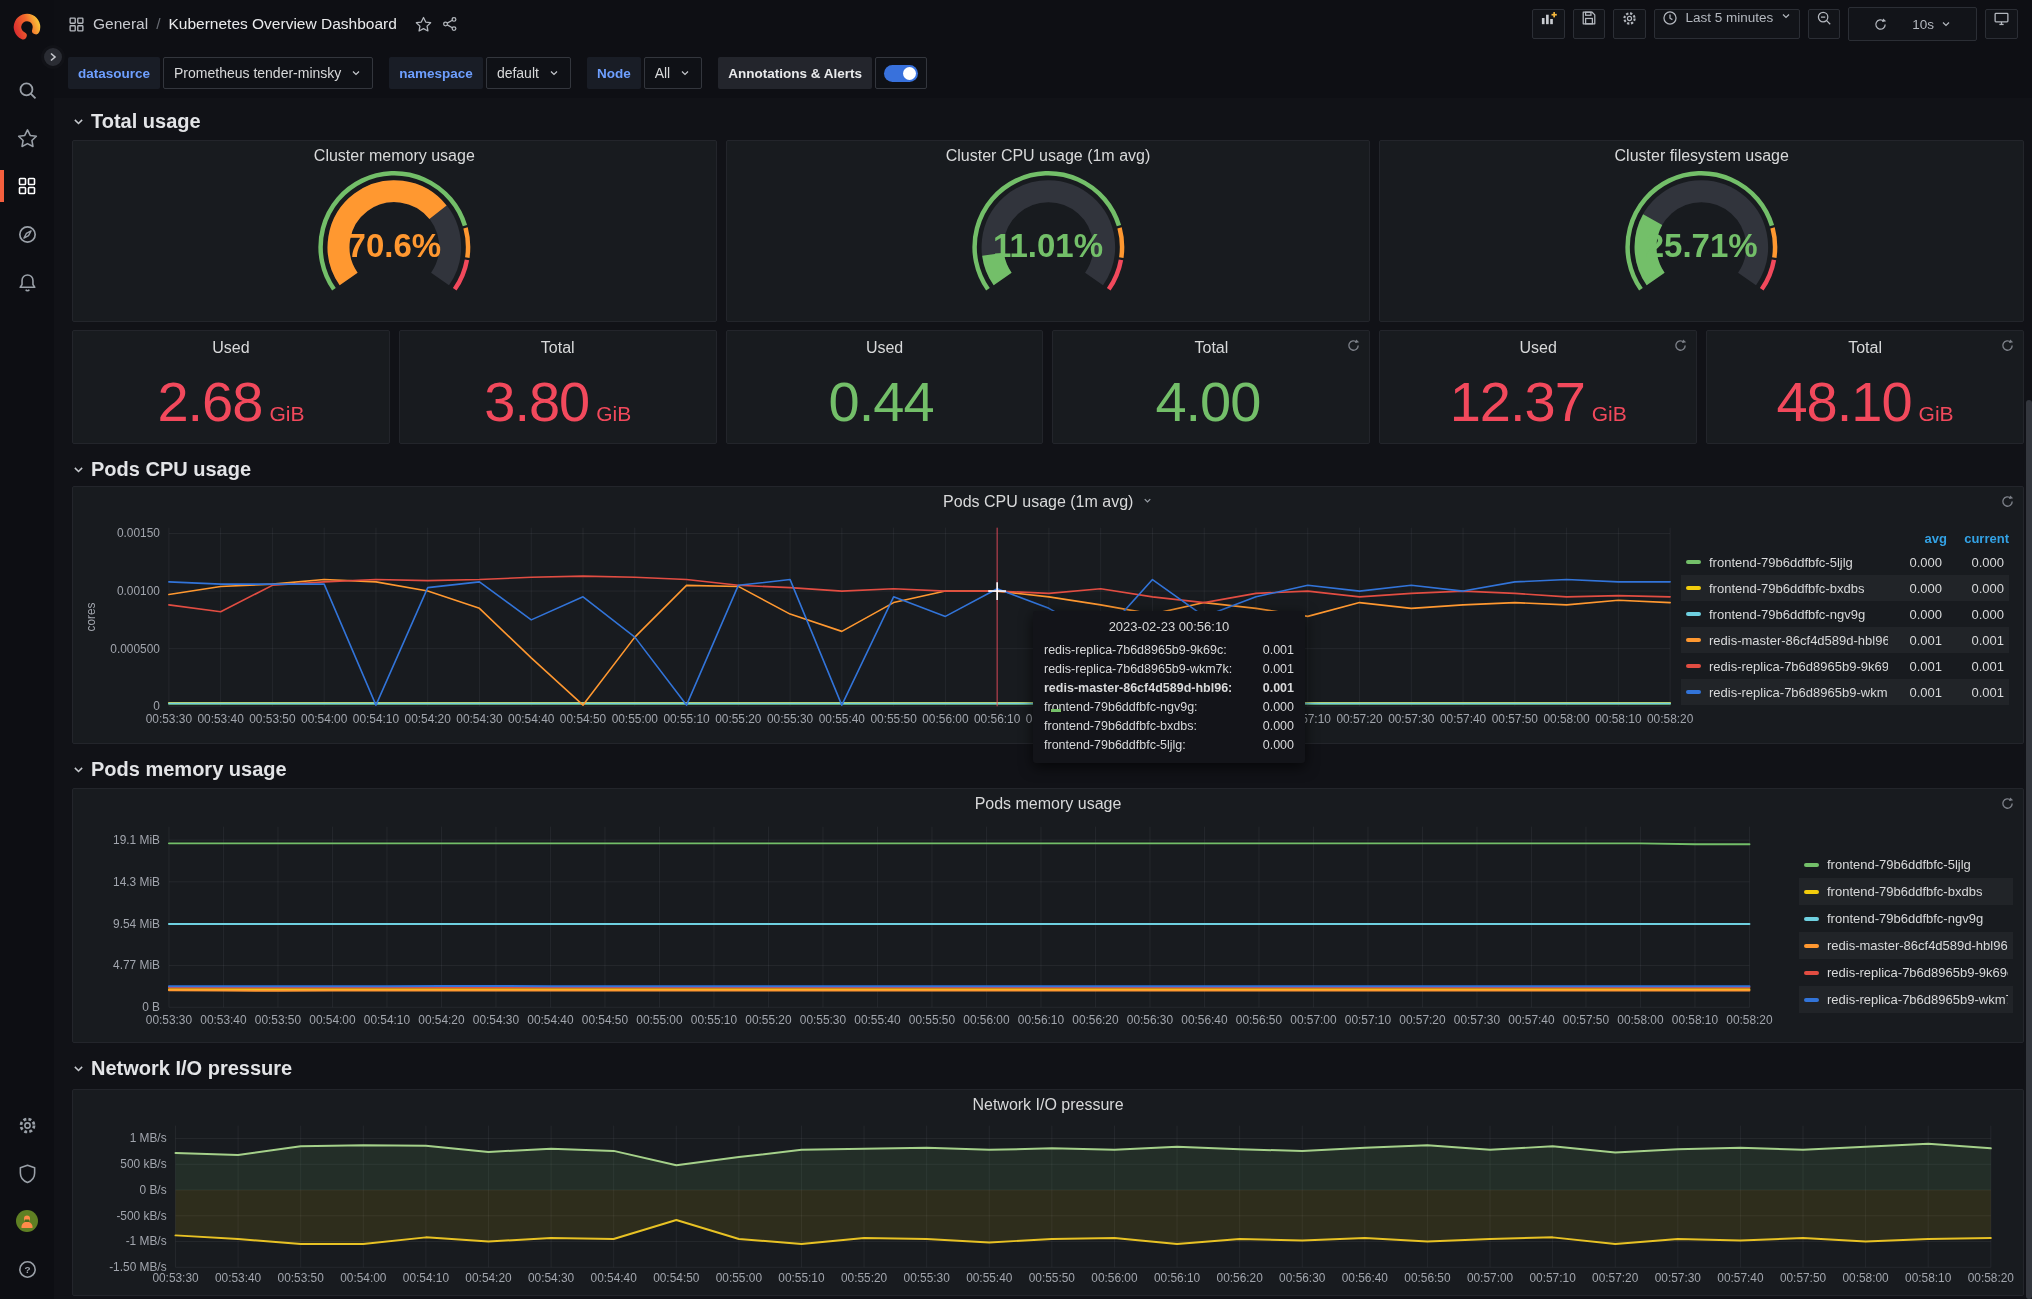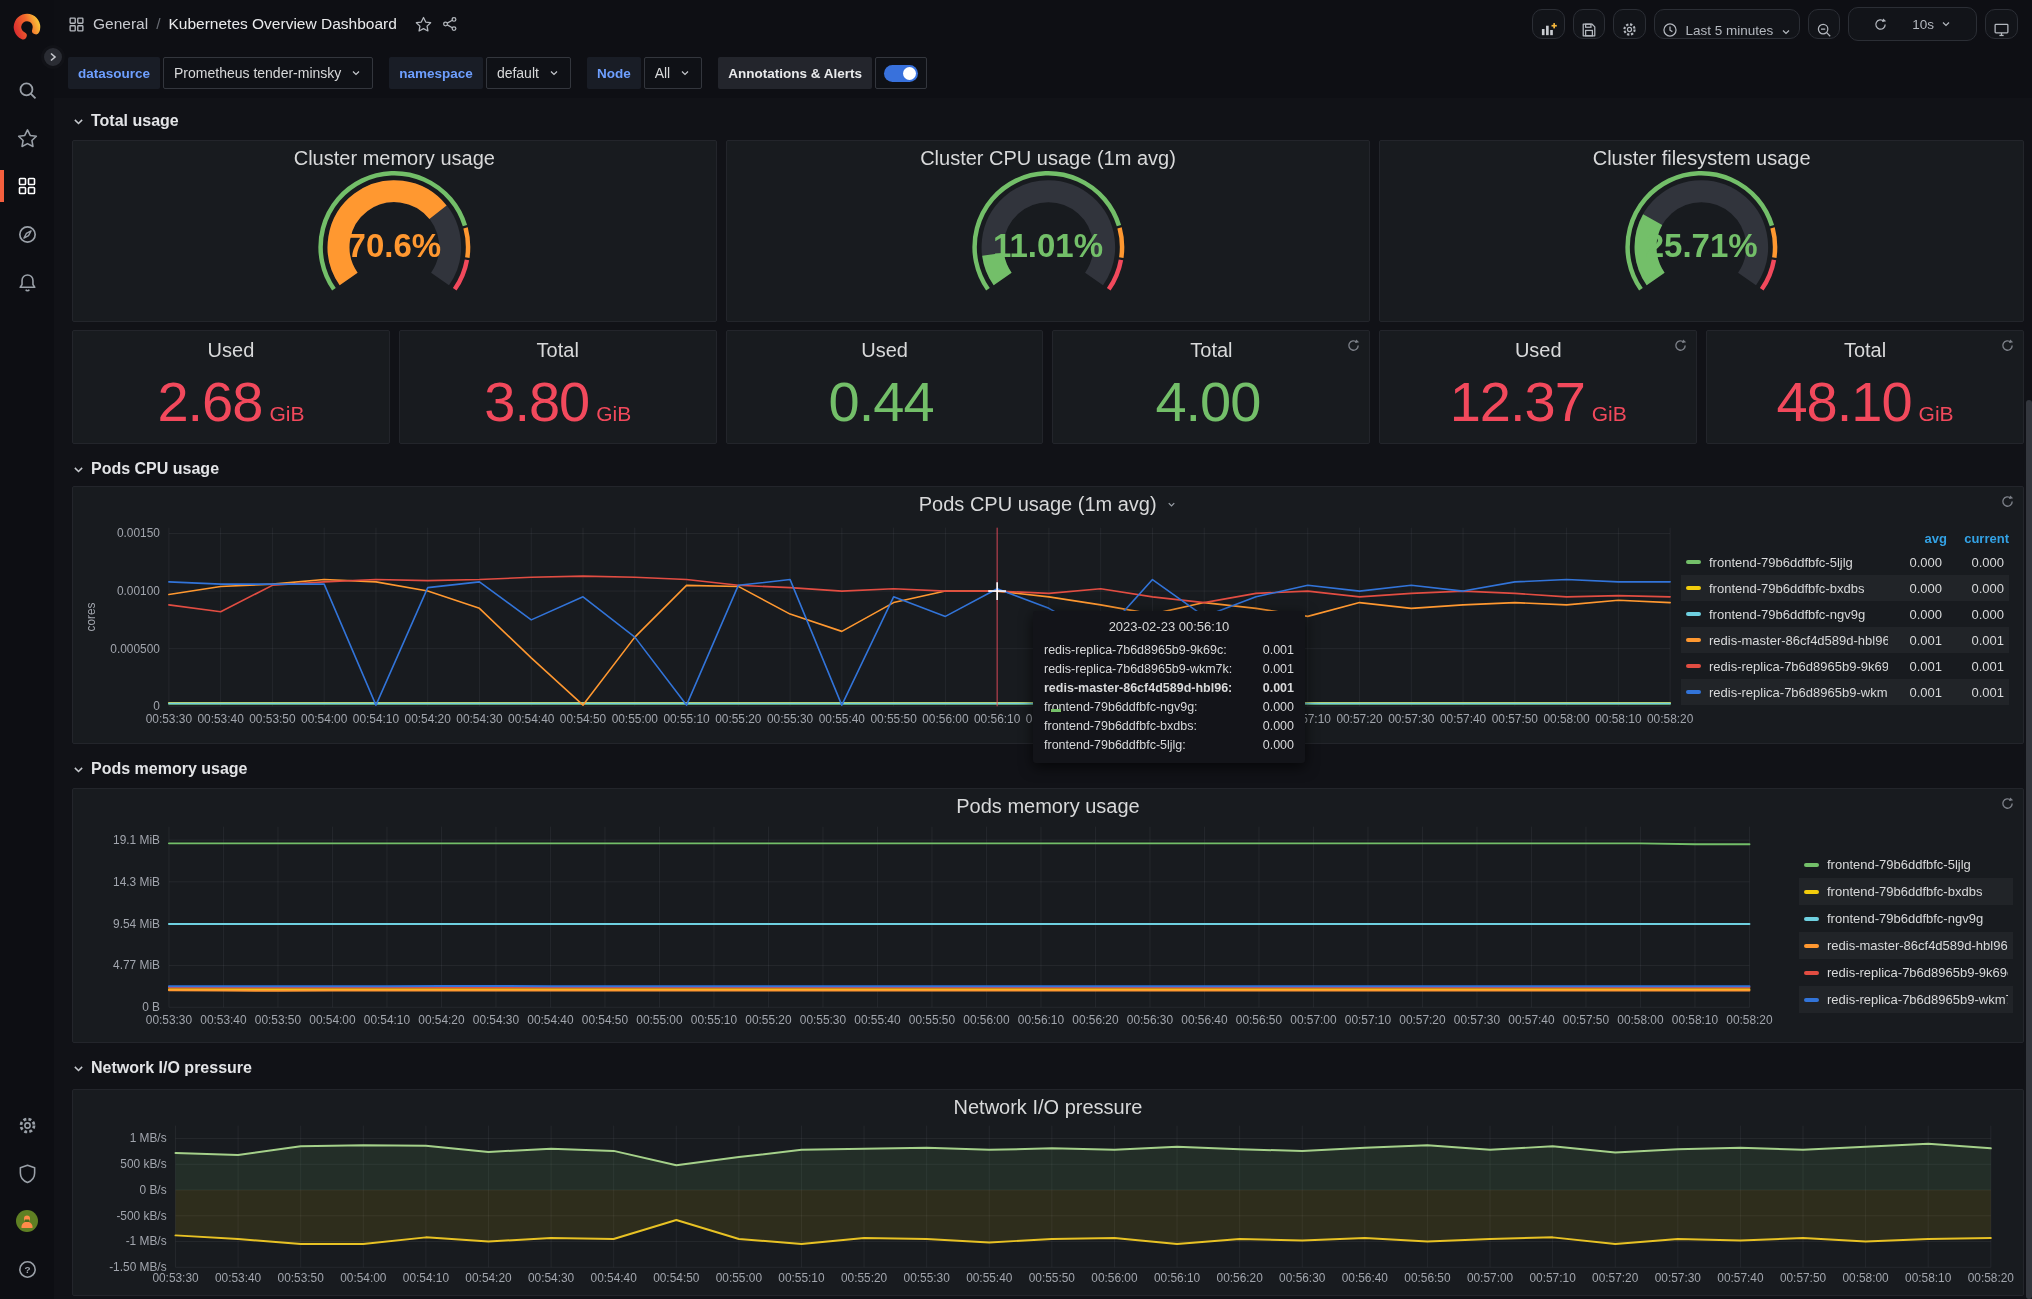--- a/index.html
+++ b/index.html
@@ -23,46 +23,46 @@
 
   
   .main { position:absolute; left:54px; top:0; right:0; bottom:0; }
   .topnav { height:48px; display:flex; align-items:center; padding:0 14px; background:#0e0f14; }
   .breadcrumb { display:flex; align-items:center; gap:8px; font-size:15.5px; }
   .bc-section { color:#c7c9cf; }
   .bc-sep { color:#686b73; }
   .bc-page { color:#e9eaec; }
   .bc-icons { display:flex; gap:10px; margin-left:10px; align-items:center; }
   .topnav-right { margin-left:auto; display:flex; align-items:center; }
-  .tb { height:30px; min-width:30px; display:flex; align-items:flex-end; justify-content:center; gap:7px;
-    background:#121419; border:1px solid #2b2e35; border-radius:10px; color:#b4b8bf; padding:0 7px; margin-left:8px;
+  .tb { height:30px; min-width:30px; display:flex; align-items:flex-start; justify-content:center; gap:7px;
+    background:#121419; border:1px solid #2b2e35; border-radius:2px; color:#b4b8bf; padding:0 7px; margin-left:8px;
     font-size:13.5px; white-space:nowrap; cursor:pointer; }
   .tb.group { padding:16px; }
   .tb .seg { display:flex; align-items:center; gap:6px; padding:0 8px; height:100%; }
   .tb .seg + .seg { border-left:1px solid #2b2e35; }
 
   .subnav { height:50px; display:flex; align-items:center; padding:0 14px; background:#0e0f14; }
   .chip-group { display:flex; align-items:center; margin-right:16px; gap:3px; }
   .chip-label { height:32px; display:flex; align-items:center; padding:11px 10px; background:#191d26;
     color:#6e9fff; font-weight:700; font-size:13.5px; border-radius:2px; }
   .chip-label.plain { color:#e9eaec; background:#23252c; }
   .chip-value { height:32px; display:flex; align-items:center; gap:9px; padding:0 10px; background:#0f1116;
     border:1px solid #33363d; border-radius:2px; color:#d8d9da; font-size:14px; cursor:pointer; }
   .toggle-wrap { height:32px; display:flex; align-items:center; padding:0 8px; background:#0f1116;
     border:1px solid #33363d; border-radius:2px; cursor:pointer; }
   .toggle { width:34px; height:17px; border-radius:9px; background:#3871dc; position:relative; }
   .toggle .knob { position:absolute; right:2px; top:2px; width:13px; height:13px; border-radius:50%; background:#fff; }
 
   
   .dash { position:absolute; left:18px; right:8px; top:98px; bottom:0; }
   .section-header { display:flex; align-items:center; gap:6px; height:26px; margin-top:10px;
-    font-size:16px; font-weight:700; color:#e3e4e7; cursor:pointer; }
+    font-size:20px; font-weight:700; color:#e3e4e7; cursor:pointer; }
   .section-header svg { flex:0 0 auto; }
   .panel { position:relative; background:#181b1f; border:1px solid #23252b; border-radius:2px; }
-  .panel-title { position:absolute; top:6px; left:0; right:0; text-align:center; font-size:20px;
+  .panel-title { position:absolute; top:6px; left:0; right:0; text-align:center; font-size:16px;
     font-weight:500; color:#d8d9da; cursor:pointer; }
   .panel-title .caret { display:inline-block; margin-left:4px; vertical-align:1px; }
   .corner-refresh { position:absolute; top:7px; right:8px; width:15px; height:15px; color:#7b7f87; }
 
   .gauge-row { display:flex; gap:9px; height:182px; margin-top:6px; }
   .gauge-row .panel { flex:1; }
   .gauge-svg { position:absolute; left:0; right:0; top:20px; height:160px; width:100%; }
   .gauge-value { position:absolute; top:86px; left:0; right:0; text-align:center;
     font-size:33px; font-weight:600; }
 

